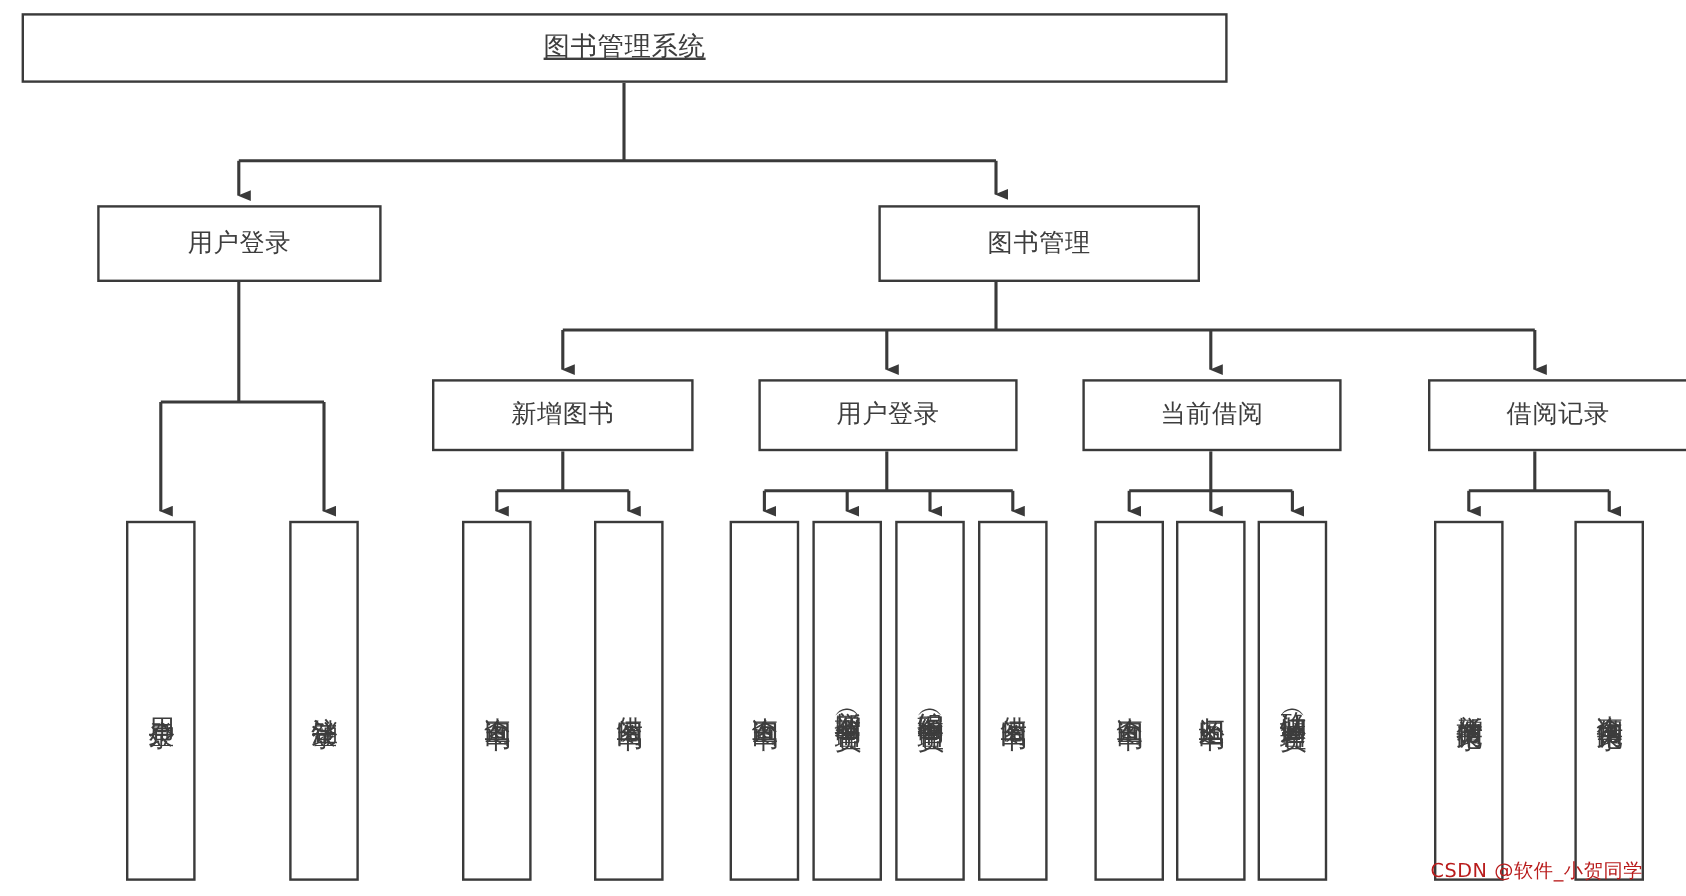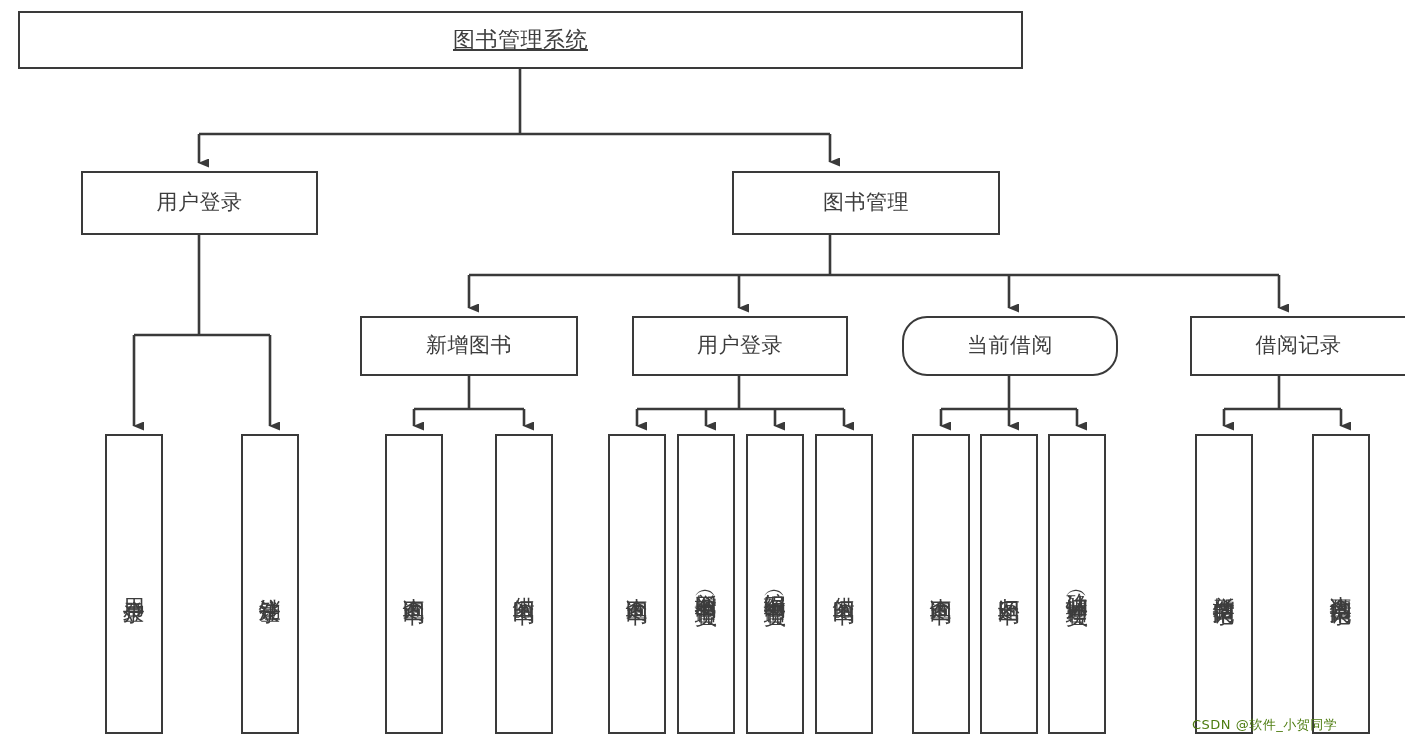--- a/index.html
+++ b/index.html
@@ -63,22 +63,22 @@
     text-orientation: upright;
     -webkit-writing-mode: vertical-rl;
     font-size: 22px;
     line-height: 1.06;
     letter-spacing: 2px;
     white-space: nowrap;
     color: #3d3d3d;
   }
   .watermark {
     position: absolute;
-    color: #4d7c0f;
-    font-size: 13px;
+    color: #b91c1c;
+    font-size: 16px;
     letter-spacing: 0.5px;
     white-space: nowrap;
     font-family: "DejaVu Sans", "Liberation Sans", sans-serif;
   }
 </style>
 </head>
 <body>
 
 <div id="canvas">
 
@@ -145,21 +145,21 @@
   </div>
 
   <div class="node horiz" style="left:360px; top:316px; width:218px; height:60px;">
     <span class="node-label">新增图书</span>
   </div>
 
   <div class="node horiz" style="left:632px; top:316px; width:216px; height:60px;">
     <span class="node-label">用户登录</span>
   </div>
 
-  <div class="node horiz" style="left:902px; top:316px; width:216px; height:60px;border-radius:25px;">
+  <div class="node horiz" style="left:902px; top:316px; width:216px; height:60px;">
     <span class="node-label">当前借阅</span>
   </div>
 
   <div class="node horiz" style="left:1171px; top:316px; width:217px; height:60px;margin-left:19px;">
     <span class="node-label">借阅记录</span>
   </div>
 
   <div class="node vert" style="left:105px; top:434px; width:58px; height:300px;">
     <span class="node-label">用户登录</span>
   </div>

